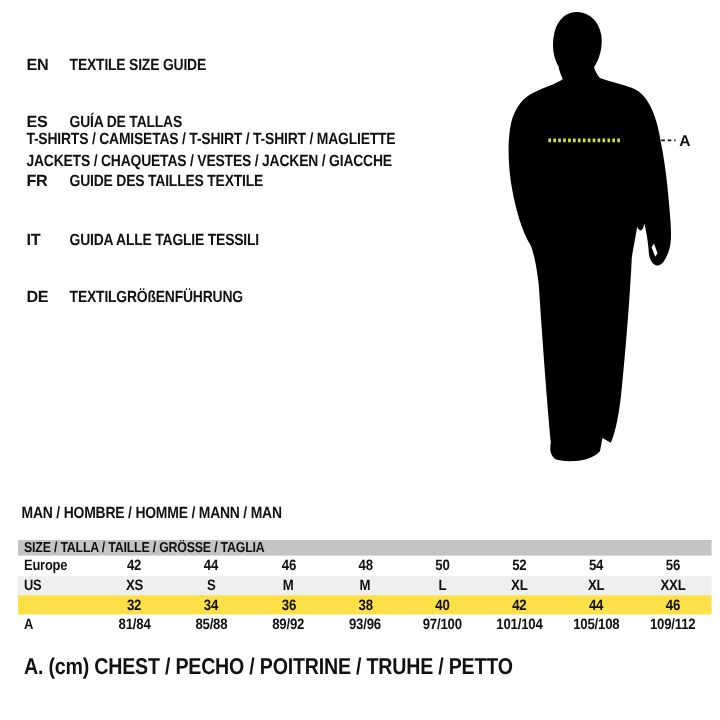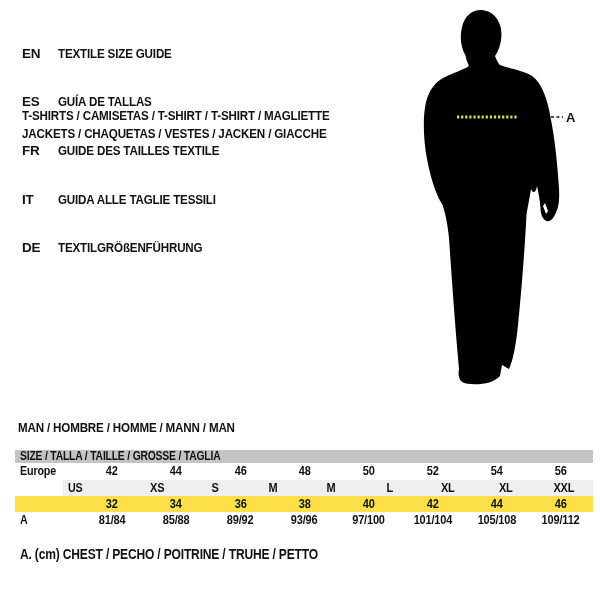--- a/index.html
+++ b/index.html
@@ -28,21 +28,21 @@
   
   .size-table { position:absolute; left:15px; top:450px; width:578px; font-size:12.5px; font-weight:700; letter-spacing:-0.2px; }
   .t-header { height:12.5px; line-height:12.5px; padding-left:5px; font-size:12px; overflow:hidden; }
   .t-row  { display:grid; grid-template-columns:65px repeat(8, 1fr); align-items:center; }
   .t-row.h17 { height:17px; }
   .t-row.h16 { height:16px; }
   .t-label { padding-left:5px; text-align:left; }
   .t-cell  { text-align:center; }
 
   
-  .footnote { position:absolute; left:20px; top:546px; font-size:14px; font-weight:700; letter-spacing:-0.2px; }
+  .footnote { position:absolute; left:20px; top:546px; font-size:19px; font-weight:700; letter-spacing:-0.2px; }
 </style>
 </head>
 <body>
 
 <div class="canvas">
 
   <div class="lang-list">
     <div class="lang-row">
       <span class="lang-code">EN</span>
       <span class="cond">TEXTILE SIZE GUIDE</span>
@@ -123,21 +123,21 @@
       <span class="t-cell"><span class="cond-c">42</span></span>
       <span class="t-cell"><span class="cond-c">44</span></span>
       <span class="t-cell"><span class="cond-c">46</span></span>
       <span class="t-cell"><span class="cond-c">48</span></span>
       <span class="t-cell"><span class="cond-c">50</span></span>
       <span class="t-cell"><span class="cond-c">52</span></span>
       <span class="t-cell"><span class="cond-c">54</span></span>
       <span class="t-cell"><span class="cond-c">56</span></span>
     </div>
 
-    <div class="t-row h16" style="background-color: rgb(239, 239, 239); margin-left: 48px;">
+    <div class="t-row h16" style="background-color: rgb(239, 239, 239);">
       <span class="t-label"><span class="cond">US</span></span>
       <span class="t-cell"><span class="cond-c">XS</span></span>
       <span class="t-cell"><span class="cond-c">S</span></span>
       <span class="t-cell"><span class="cond-c">M</span></span>
       <span class="t-cell"><span class="cond-c">M</span></span>
       <span class="t-cell"><span class="cond-c">L</span></span>
       <span class="t-cell"><span class="cond-c">XL</span></span>
       <span class="t-cell"><span class="cond-c">XL</span></span>
       <span class="t-cell"><span class="cond-c">XXL</span></span>
     </div>

